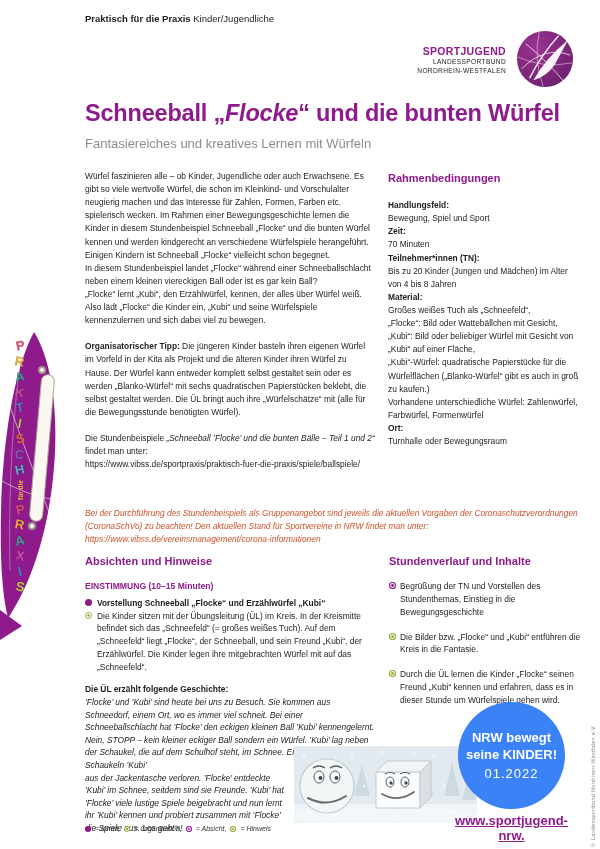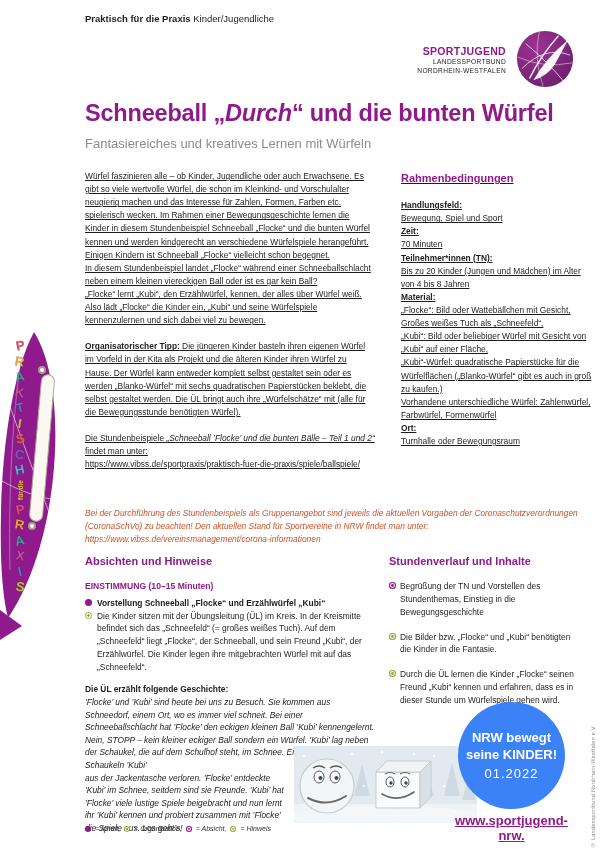--- a/index.html
+++ b/index.html
@@ -11,21 +11,21 @@
   .logo{position:absolute;right:26px;top:30px;display:flex;gap:10px;align-items:flex-start;}
   .logo-text{text-align:right;margin-top:15px;}
   .logo-line1{font-size:10.5px;font-weight:bold;color:#8e1a8c;letter-spacing:.3px;}
   .logo-line2,.logo-line3{font-size:6.6px;color:#1d1d1b;letter-spacing:.35px;line-height:1.4;}
   .globe{width:58px;height:58px;}
   
   .main{position:absolute;left:85px;top:100px;width:497px;}
   .title{font-size:23.5px;font-weight:bold;color:#8e1a8c;letter-spacing:-.2px;margin:0 0 9px 0;}
   .title .ital{font-style:italic;}
   .subtitle{font-size:13px;color:#8c8c8c;margin-bottom:19px;}
-  .row1{display:flex;gap:26px;min-height:332px;text-decoration:underline;}
+  .row1{display:flex;gap:13px;min-height:332px;}
   .col-l{width:290px;flex:none;}
   .col-r{width:193px;flex:none;}
   .body-txt{font-size:8.4px;line-height:1.56;}
   .gap{height:13px;}
   .bold{font-weight:bold;}
   .link{color:#1d1d1b;text-decoration:none;word-break:break-all;}
   .sec-head{font-size:11px;font-weight:bold;color:#8e1a8c;}
   .frame-head{margin-bottom:12px;}
   .fld-label{font-weight:bold;}
   .corona{width:502px;margin:5px 0 9px 0;font-size:8.4px;line-height:1.56;font-style:italic;color:#cd5328;}
@@ -133,21 +133,21 @@
       <path d="M6 40 Q30 16 56 26" stroke="#fff" stroke-width="1" fill="none" opacity="0.75"></path>
       <path d="M10 14 Q34 34 50 54" stroke="#fff" stroke-width="1" fill="none" opacity="0.75"></path>
       <path d="M2 28 Q28 40 58 34" stroke="#fff" stroke-width="0.8" fill="none" opacity="0.6"></path>
       <path d="M24 2 Q18 30 28 58" stroke="#fff" stroke-width="0.8" fill="none" opacity="0.6"></path>
       <path d="M18 52 Q30 30 54 10 L40 36 Q32 48 18 52 Z" fill="#fff" opacity="0.95"></path>
       <path d="M44 6 Q26 26 14 50" stroke="#fff" stroke-width="1.4" fill="none" opacity="0.9"></path>
     </svg>
   </div>
 
   <div class="main">
-    <h1 class="title"><span>Schneeball „</span><span class="ital">Durch</span><span>“ und die bunten Würfel</span></h1>
+    <h1 class="title"><span>Schneeball „</span><span class="ital">Flocke</span><span>“ und die bunten Würfel</span></h1>
     <div class="subtitle">Fantasiereiches und kreatives Lernen mit Würfeln</div>
 
     <div class="row1">
       <div class="col-l body-txt">
         <div>
             <div>Würfel faszinieren alle – ob Kinder, Jugendliche oder auch Erwachsene. Es gibt so viele wertvolle Würfel, die schon im Kleinkind- und Vorschulalter neugierig machen und das Interesse für Zahlen, Formen, Farben etc. spielerisch wecken. Im Rahmen einer Bewegungsgeschichte lernen die Kinder in diesem Stundenbeispiel Schneeball „Flocke“ und die bunten Würfel kennen und werden kindgerecht an verschiedene Würfelspiele herangeführt.</div>
             <div>Einigen Kindern ist Schneeball „Flocke“ vielleicht schon begegnet.</div>
             <div>In diesem Stundenbeispiel landet „Flocke“ während einer Schneeballschlacht neben einem kleinen viereckigen Ball oder ist es gar kein Ball?</div>
             <div>„Flocke“ lernt „Kubi“, den Erzählwürfel, kennen, der alles über Würfel weiß. Also lädt „Flocke“ die Kinder ein, „Kubi“ und seine Würfelspiele kennenzulernen und sich dabei viel zu bewegen.</div>
           </div>
@@ -160,22 +160,22 @@
       <div class="col-r body-txt">
         <div class="sec-head frame-head">Rahmenbedingungen</div>
         <div>
             <div class="fld-label">Handlungsfeld:</div>
             <div>Bewegung, Spiel und Sport</div>
             <div class="fld-label">Zeit:</div>
             <div>70 Minuten</div>
             <div class="fld-label">Teilnehmer*innen (TN):</div>
             <div>Bis zu 20 Kinder (Jungen und Mädchen) im Alter von 4 bis 8 Jahren</div>
             <div class="fld-label">Material:</div>
+            <div>Großes weißes Tuch als „Schneefeld“,</div>
             <div>„Flocke“: Bild oder Wattebällchen mit Gesicht,</div>
-            <div>Großes weißes Tuch als „Schneefeld“,</div>
             <div>„Kubi“: Bild oder beliebiger Würfel mit Gesicht von „Kubi“ auf einer Fläche,</div>
             <div>„Kubi“-Würfel: quadratische Papierstücke für die Würfelflächen („Blanko-Würfel“ gibt es auch in groß zu kaufen.)</div>
             <div>Vorhandene unterschiedliche Würfel: Zahlenwürfel, Farbwürfel, Formenwürfel</div>
             <div class="fld-label">Ort:</div>
             <div>Turnhalle oder Bewegungsraum</div>
           </div>
       </div>
     </div>
 
     <div class="corona">
@@ -206,21 +206,21 @@
         </div>
       </div>
       <div class="col-r body-txt">
         <div>
             <div class="hint-item">
               <span class="glyph g-absicht"></span>
               <span>Begrüßung der TN und Vorstellen des Stundenthemas, Einstieg in die Bewegungsgeschichte</span>
             </div>
             <div class="hint-item">
               <span class="glyph g-hinweis"></span>
-              <span>Die Bilder bzw. „Flocke“ und „Kubi“ benötigten die Kinder in die Fantasie.</span>
+              <span>Die Bilder bzw. „Flocke“ und „Kubi“ entführen die Kreis in die Fantasie.</span>
             </div>
             <div class="hint-item">
               <span class="glyph g-hinweis"></span>
               <span>Durch die ÜL lernen die Kinder „Flocke“ seinen Freund „Kubi“ kennen und erfahren, dass es in dieser Stunde um Würfelspiele gehen wird.</span>
             </div>
           </div>
       </div>
     </div>
   </div>
 

